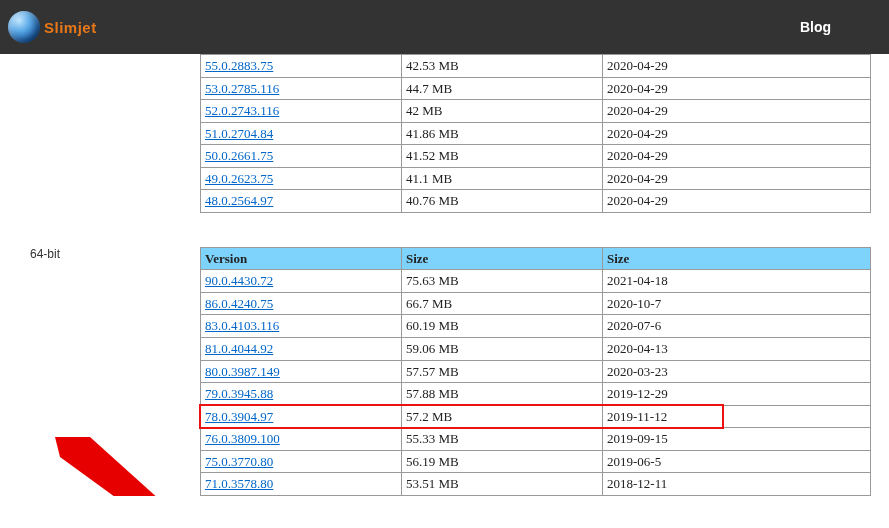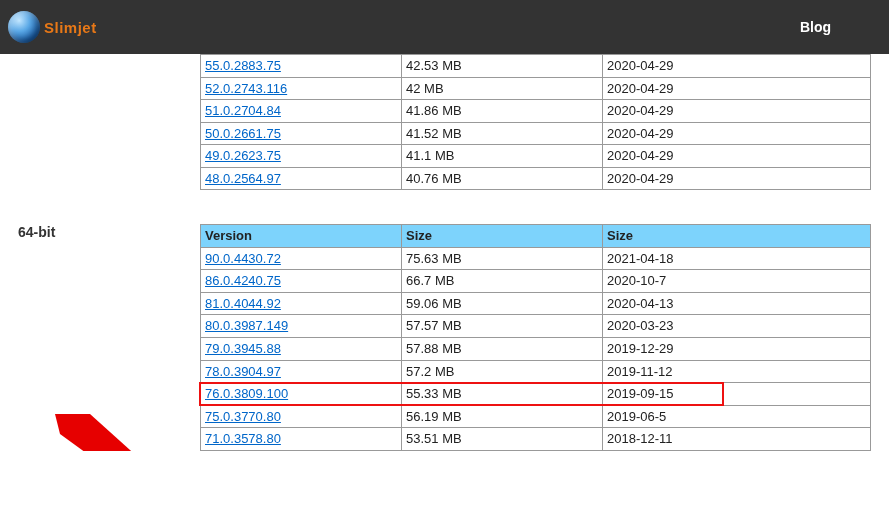--- a/index.html
+++ b/index.html
@@ -59,24 +59,24 @@
   .page {
     display: flex;
     align-items: flex-start;
   }
   .side-col {
     width: 200px;
     flex: none;
     position: relative;
   }
   .section-heading {
-    font-size: 14px;
-    font-weight: bold;
+    font-size: 12px;
+    font-weight: normal;
     color: #333;
-    padding: 0 0 0 18px;
+    padding: 0 0 0 30px;
     margin: 0;
   }
   .arrow-wrap {
     position: absolute;
     left: 50px;
     top: 185px;
     width: 170px;
     height: 120px;
     pointer-events: none;
   }
@@ -91,20 +91,21 @@
     table-layout: fixed;
   }
   table.vtable th, table.vtable td {
     border: 1px solid #999;
     padding: 2px 4px;
     text-align: left;
     font-size: 13px;
     line-height: 1.35;
     overflow: hidden;
     white-space: nowrap;
+    font-family: Liberation Serif, serif;
   }
   table.vtable th {
     font-weight: bold;
     color: #222;
     background: #7dd3fc;
   }
   table.vtable td a {
     color: #0066c9;
     text-decoration: underline;
   }
@@ -151,20 +152,25 @@
     <table class="vtable top-crop">
       <colgroup>
           <col class="col-version">
           <col class="col-size">
           <col class="col-date">
         </colgroup>
       <tbody id="top-table-body">
           <tr>
             <td><a href="#">55.0.2883.75</a></td>
             <td>42.53 MB</td>
+            <td>2020-04-29</td>
+          </tr>
+          <tr>
+            <td><a href="#">53.0.2785.116</a></td>
+            <td>44.7 MB</td>
             <td>2020-04-29</td>
           </tr>
           <tr>
             <td><a href="#">52.0.2743.116</a></td>
             <td>42 MB</td>
             <td>2020-04-29</td>
           </tr>
           <tr>
             <td><a href="#">51.0.2704.84</a></td>
             <td>41.86 MB</td>
@@ -225,20 +231,25 @@
             <td><a href="#">90.0.4430.72</a></td>
             <td>75.63 MB</td>
             <td>2021-04-18</td>
           </tr>
           <tr>
             <td><a href="#">86.0.4240.75</a></td>
             <td>66.7 MB</td>
             <td>2020-10-7</td>
           </tr>
           <tr>
+            <td><a href="#">83.0.4103.116</a></td>
+            <td>60.19 MB</td>
+            <td>2020-07-6</td>
+          </tr>
+          <tr>
             <td><a href="#">81.0.4044.92</a></td>
             <td>59.06 MB</td>
             <td>2020-04-13</td>
           </tr>
           <tr>
             <td><a href="#">80.0.3987.149</a></td>
             <td>57.57 MB</td>
             <td>2020-03-23</td>
           </tr>
           <tr class="hl-row" id="hl-row">

